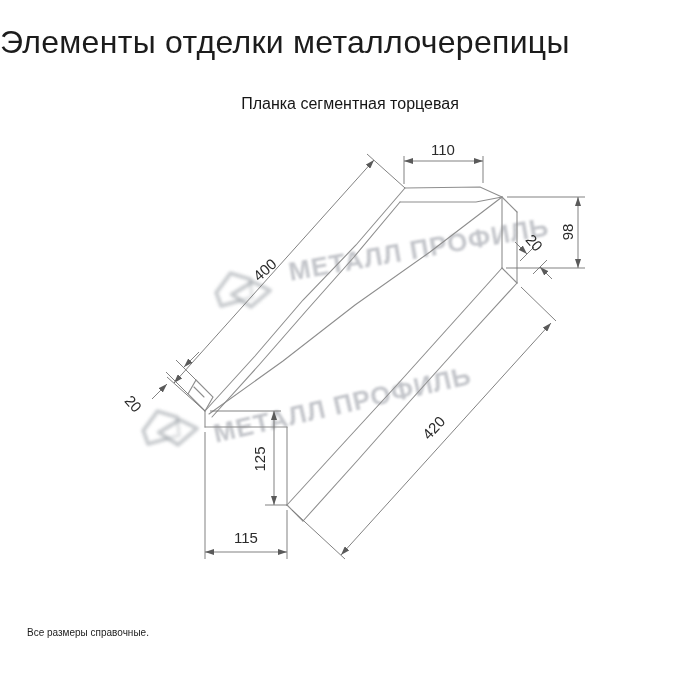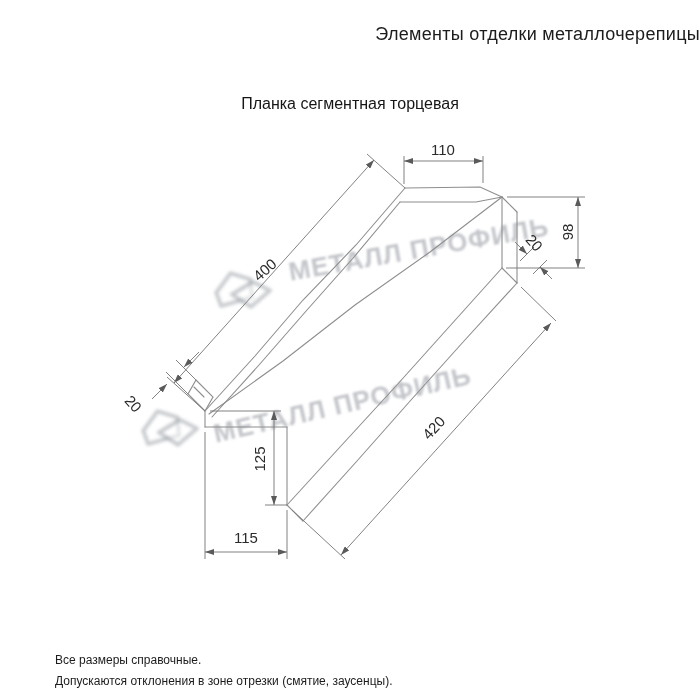--- a/index.html
+++ b/index.html
@@ -1,40 +1,40 @@
 <!DOCTYPE html>
 <html><head>
 <meta charset="utf-8">
 <style>
   html,body{margin:0;padding:0;}
   body{
     width:700px;height:700px;background:#ffffff;position:relative;overflow:hidden;
     font-family:"Liberation Sans", sans-serif;
   }
   .page-title{
-    position:absolute;left:0;right:0;top:24px;text-align:right;
-    font-size:18px;font-weight:400;color:#1c1c1c;letter-spacing:0.3px;
+    position:absolute;left:0;right:0;top:24px;text-align:left;
+    font-size:32px;font-weight:400;color:#1c1c1c;letter-spacing:0.3px;
   }
   .subtitle{
     position:absolute;left:0;right:0;top:93px;text-align:center;
     font-size:16px;font-weight:400;color:#161616;line-height:21px;
   }
   .drawing-svg{position:absolute;left:0;top:0;width:700px;height:700px;}
   .watermark-text{
     position:absolute;white-space:nowrap;font-weight:bold;font-size:26px;
     letter-spacing:1px;color:rgba(145,150,158,0.55);filter:blur(1.2px);
     transform-origin:0 50%;
   }
   .wm1{left:289px;top:257px;transform:rotate(-10deg);}
   .wm2{left:214px;top:419px;transform:rotate(-13deg);}
   .watermark-logo{position:absolute;filter:blur(1.4px);transform:rotate(-12deg);}
   .lg1{left:210px;top:266px;}
   .lg2{left:137px;top:404px;}
   .footer-notes{
-    position:absolute;left:27px;top:650px;font-size:12px;color:#1c1c1c;line-height:21px;margin-left:28px;
+    position:absolute;left:27px;top:622px;font-size:10px;color:#1c1c1c;line-height:21px;
   }
   svg text{font-family:"Liberation Sans", sans-serif;font-size:15px;fill:#2b2b2b;}
 </style>
 </head>
 <body>
 
 <div class="page-title">Элементы отделки металлочерепицы</div>
 
 <div class="subtitle">
   <div>Планка сегментная торцевая</div>
@@ -149,14 +149,13 @@
       <line x1="292" y1="510" x2="345" y2="559"></line>
       <line x1="521" y1="287" x2="556" y2="321"></line>
       <line x1="341" y1="555" x2="551" y2="323" marker-start="url(#ar)" marker-end="url(#are)"></line>
       <text transform="translate(434,428) rotate(-47)" y="5" text-anchor="middle" stroke="none">420</text>
     </g>
   </g>
 </svg>
 
 <div class="footer-notes">
   <div>Все размеры справочные.</div>
-  <div>Допускаются отклонения в зоне отрезки (смятие, заусенцы).</div>
 </div>
 
 </body></html>

